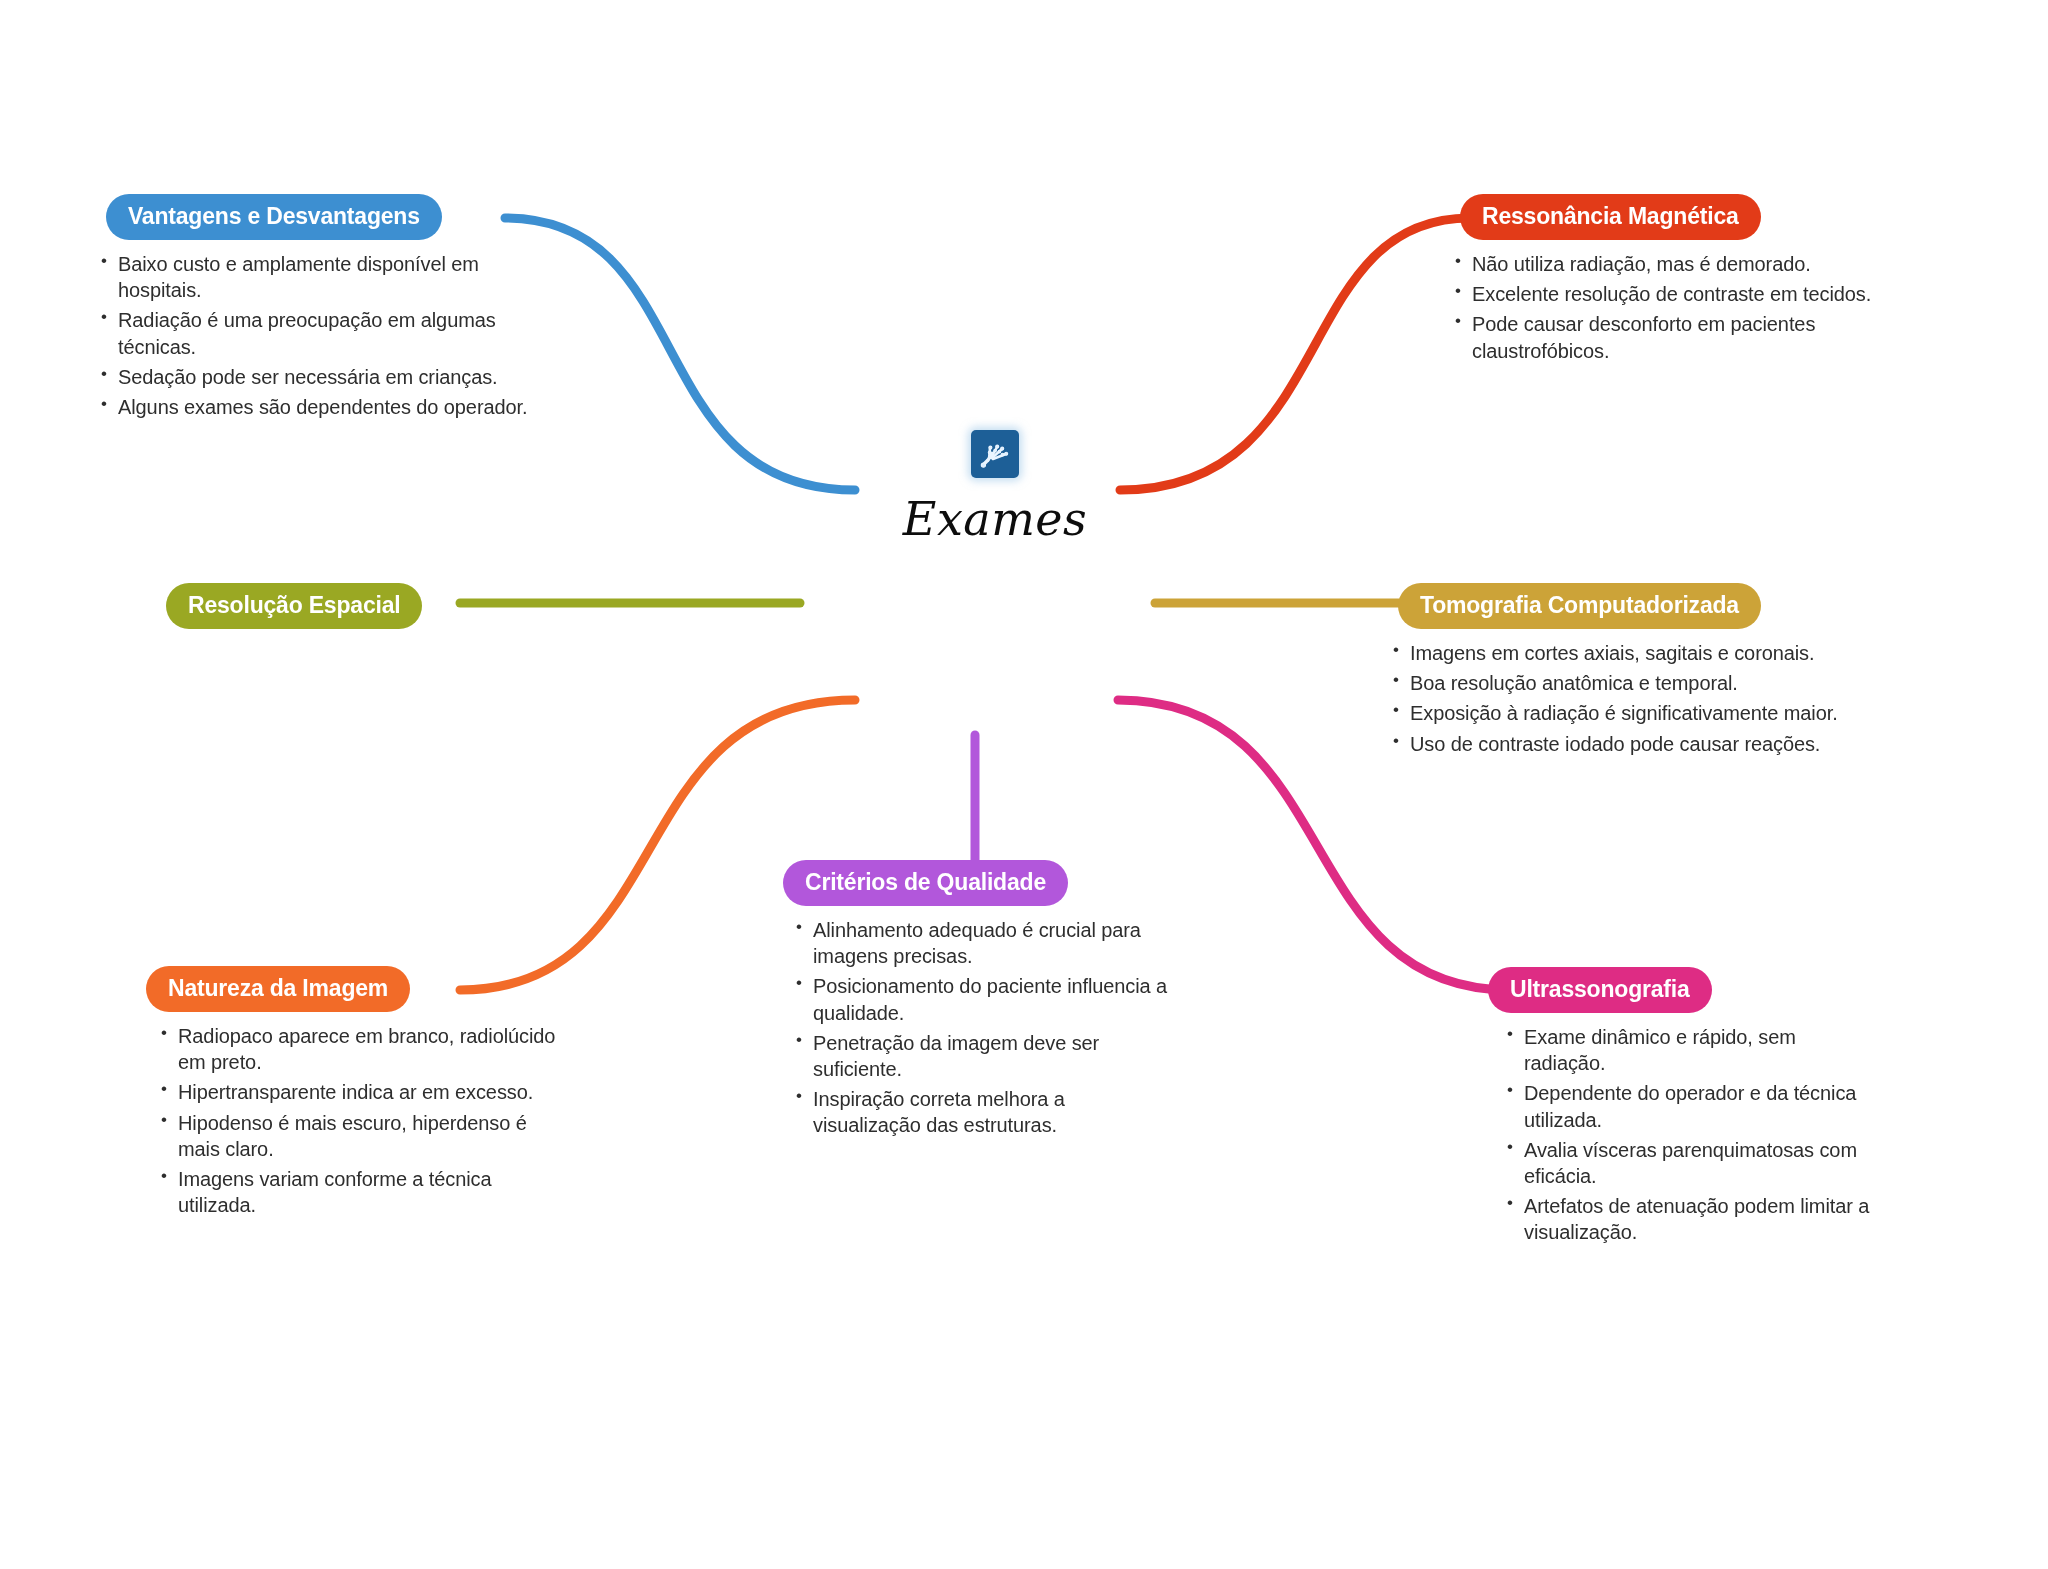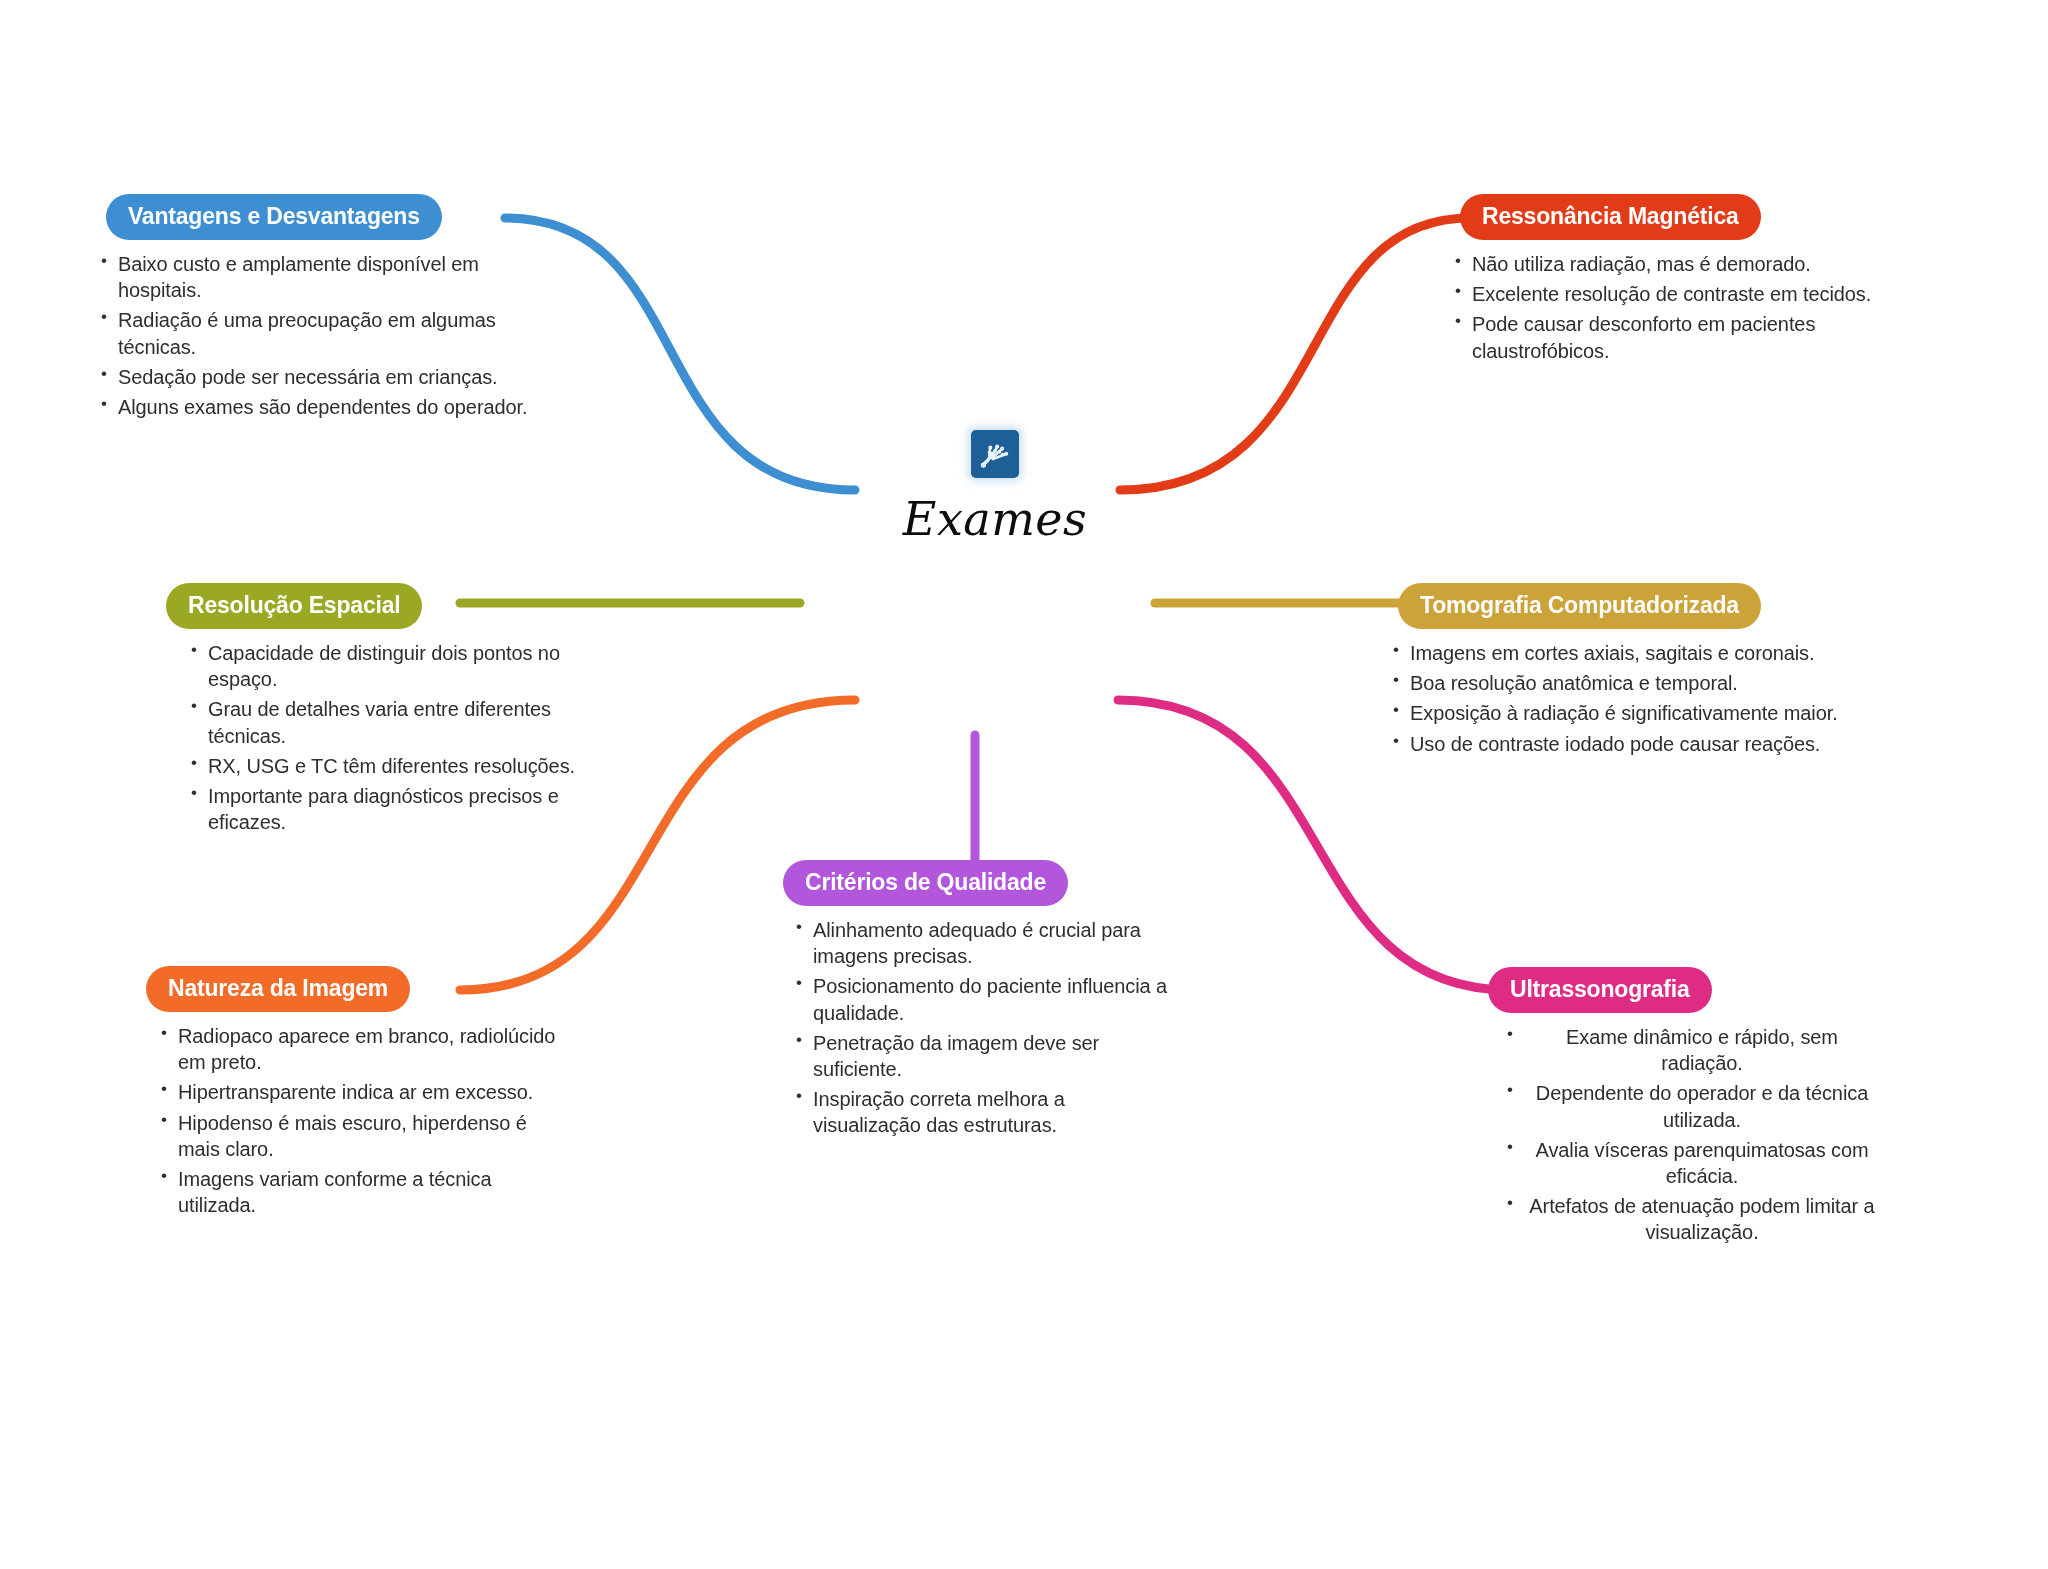--- a/index.html
+++ b/index.html
@@ -115,21 +115,21 @@
   #branch-natureza       { left: 138px;  top: 966px;  width: 430px; }
   #branch-natureza .pill { margin-left: 8px; }
   #branch-natureza ul    { margin-left: 20px; }
 
   #branch-criterios      { left: 775px;  top: 860px;  width: 400px; }
   #branch-criterios .pill{ margin-left: 8px; }
   #branch-criterios ul   { margin-left: 18px; }
 
   #branch-ultra          { left: 1480px; top: 967px;  width: 400px; }
   #branch-ultra .pill    { margin-left: 8px; }
-  #branch-ultra ul       { margin-left: 24px; text-align: center; }
+  #branch-ultra ul       { margin-left: 24px; }
 </style>
 </head>
 <body>
 
 <div id="canvas">
 
   <svg id="connectors" viewBox="0 0 2048 1569">
 
     <path d="M 505 218 C 700 218 640 490 855 490" fill="none" stroke="#3d8fd1" stroke-width="9" stroke-linecap="round"></path>
 
@@ -187,26 +187,20 @@
     <div class="pill" style="background: rgb(226, 59, 24);">Ressonância Magnética</div>
     <ul class="points">
       <li>Não utiliza radiação, mas é demorado.</li>
       <li>Excelente resolução de contraste em tecidos.</li>
       <li>Pode causar desconforto em pacientes claustrofóbicos.</li>
     </ul>
   </div>
 
   <div class="branch" id="branch-resolucao">
     <div class="pill" style="background: rgb(154, 168, 35);">Resolução Espacial</div>
-    <ul class="points">
-      <li>Capacidade de distinguir dois pontos no espaço.</li>
-      <li>Grau de detalhes varia entre diferentes técnicas.</li>
-      <li>RX, USG e TC têm diferentes resoluções.</li>
-      <li>Importante para diagnósticos precisos e eficazes.</li>
-    </ul>
   </div>
 
   <div class="branch" id="branch-tomografia">
     <div class="pill" style="background: rgb(204, 163, 56);">Tomografia Computadorizada</div>
     <ul class="points">
       <li>Imagens em cortes axiais, sagitais e coronais.</li>
       <li>Boa resolução anatômica e temporal.</li>
       <li>Exposição à radiação é significativamente maior.</li>
       <li>Uso de contraste iodado pode causar reações.</li>
     </ul>

